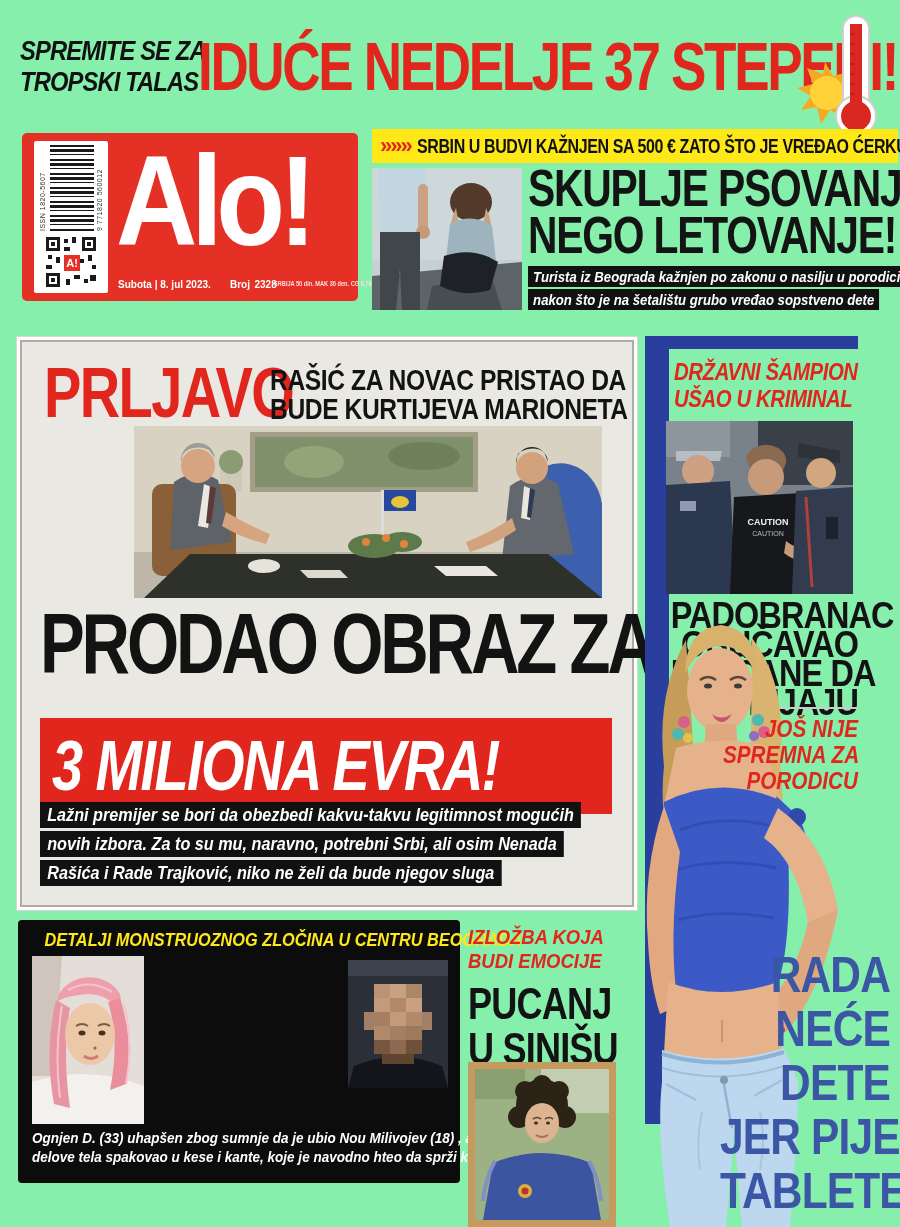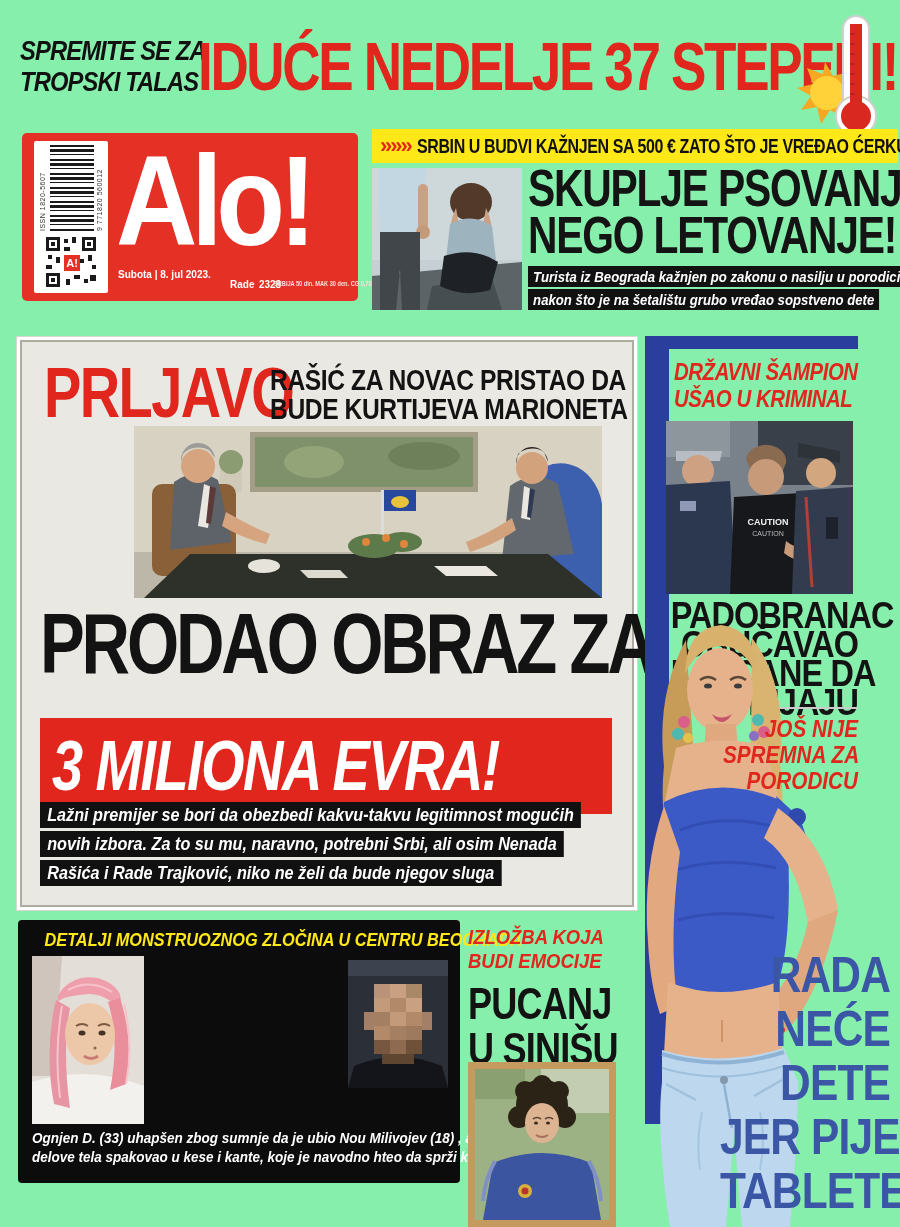--- a/index.html
+++ b/index.html
@@ -137,23 +137,23 @@
         <g fill="#1a1a1a">
             <rect x="7" y="7" width="4" height="4"></rect>
             <rect x="43" y="7" width="4" height="4"></rect>
             <rect x="7" y="43" width="4" height="4"></rect>
           </g>
         <rect x="20" y="20" width="16" height="16" fill="#e53026"></rect>
         <text x="28" y="32" font-size="11" font-weight="bold" fill="#fff" text-anchor="middle" font-family="Liberation Sans,sans-serif">A!</text>
       </svg>
     </div>
     <div class="abs logo-alo cx88 o-l nw" style="left:94px;top:4px;">Alo!</div>
-    <div class="abs mast-date nw" style="left:96px;top:136px;">Subota | 8. jul 2023.</div>
+    <div class="abs mast-date nw" style="left:96px;top:146px;">Subota | 8. jul 2023.</div>
     <div class="abs nw" style="left:208px;top:141px;">
-      <span class="mast-issue">Rade</span>
+      <span class="mast-issue">Broj</span>
       <b class="mast-issue">2328</b>
     </div>
     <div class="abs mast-price cx75 o-l nw" style="left:252px;top:146px;">SRBIJA 50 din. MAK 30 den. CG 0,70 €, BIH 0,50 KM</div>
   </div>
 
   <div class="abs yellow-strip" style="left:372px;top:129px;width:518px;height:34px;">
     <span class="arrows">»»»</span>
     <span class="txt cx8 o-l nw">SRBIN U BUDVI KAŽNJEN SA 500 € ZATO ŠTO JE VREĐAO ĆERKU</span>
   </div>
 

